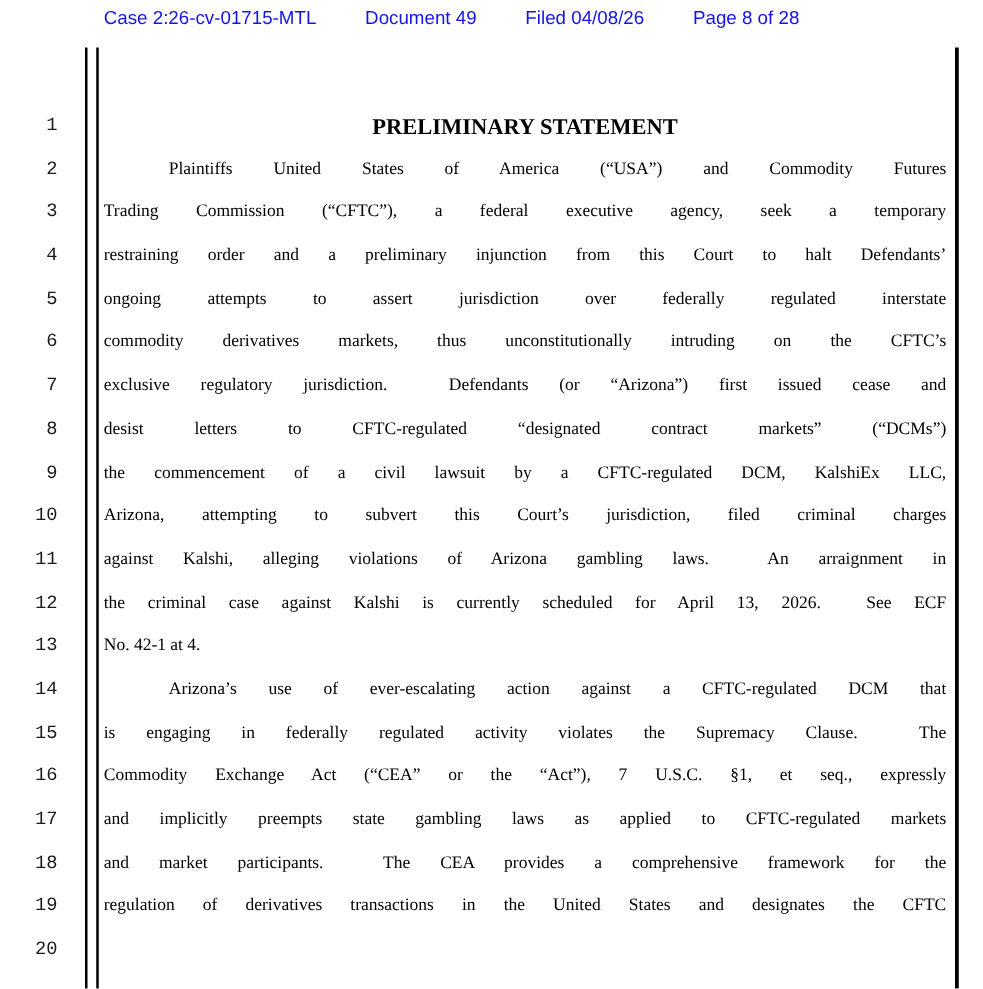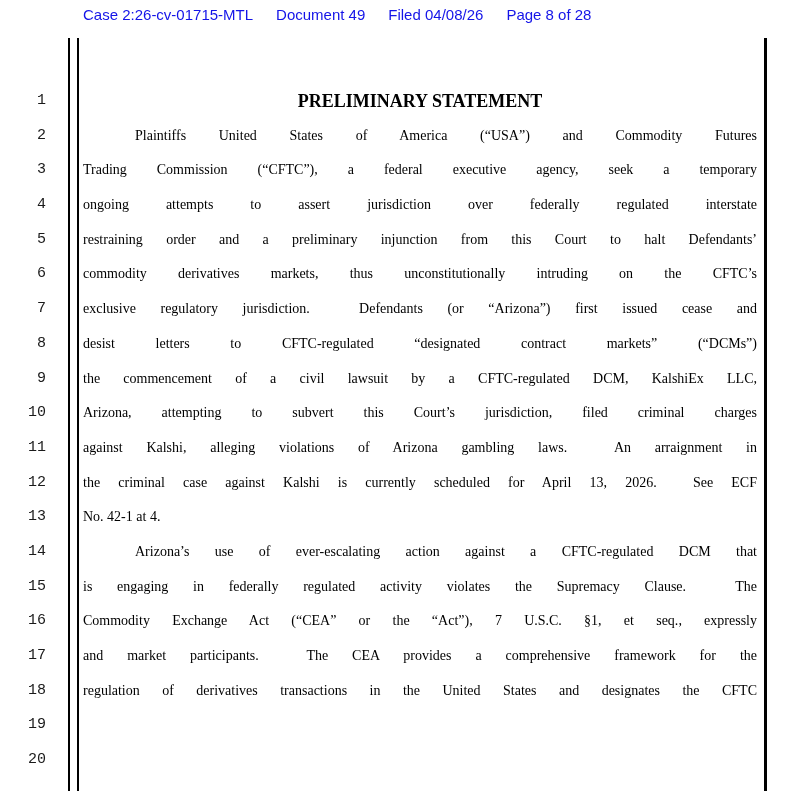--- a/index.html
+++ b/index.html
@@ -15,21 +15,21 @@
     overflow: hidden;
     font-family: "Liberation Serif", serif;
     color: #000000;
   }
   
   .ecf-header {
     position: absolute;
     top: 5px;
     left: 83px;
     display: flex;
-    gap: 23px;
+    gap: 39px;
     font-family: "Liberation Sans", sans-serif;
     font-size: 15px;
     line-height: 20px;
     color: #1414e8;
     white-space: nowrap;
   }
   
   .vrule {
     position: absolute;
     top: 38px;
@@ -118,30 +118,31 @@
       <div class="num">17</div>
       <div class="num">18</div>
       <div class="num">19</div>
       <div class="num">20</div>
     </div>
 
   <div class="doc-body">
       <div class="tline c"><span class="bd">PRELIMINARY STATEMENT</span></div>
       <div class="tline j ind"><span>Plaintiffs United States of America (“USA”) and Commodity Futures</span></div>
       <div class="tline j"><span>Trading Commission (“CFTC”), a federal executive agency, seek a temporary</span></div>
+      <div class="tline j"><span>restraining order and a preliminary injunction from this Court to halt Defendants’</span></div>
       <div class="tline j"><span>ongoing attempts to assert jurisdiction over federally regulated interstate</span></div>
-      <div class="tline j"><span>restraining order and a preliminary injunction from this Court to halt Defendants’</span></div>
       <div class="tline j"><span>commodity derivatives markets, thus unconstitutionally intruding on the CFTC’s</span></div>
       <div class="tline j"><span>exclusive regulatory jurisdiction.  Defendants (or “Arizona”) first issued cease and</span></div>
       <div class="tline j"><span>desist letters to CFTC-regulated “designated contract markets” (“DCMs”)</span></div>
       <div class="tline j"><span>the commencement of a civil lawsuit by a CFTC-regulated DCM, KalshiEx LLC,</span></div>
       <div class="tline j"><span>Arizona, attempting to subvert this Court’s jurisdiction, filed criminal charges</span></div>
       <div class="tline j"><span>against Kalshi, alleging violations of Arizona gambling laws.  An arraignment in</span></div>
       <div class="tline j"><span>the criminal case against Kalshi is currently scheduled for April 13, 2026.  </span><span class="it">See</span><span> ECF</span></div>
       <div class="tline"><span>No. 42-1 at 4.</span></div>
       <div class="tline j ind"><span>Arizona’s use of ever-escalating action against a CFTC-regulated DCM that</span></div>
       <div class="tline j"><span>is engaging in federally regulated activity violates the Supremacy Clause.  The</span></div>
       <div class="tline j"><span>Commodity Exchange Act (“CEA” or the “Act”), 7 U.S.C. §1, </span><span class="it">et seq.</span><span>, expressly</span></div>
+      <div class="tline j"><span>and implicitly preempts state gambling laws as applied to CFTC-regulated markets</span></div>
       <div class="tline j"><span>and market participants.  The CEA provides a comprehensive framework for the</span></div>
       <div class="tline j"><span>regulation of derivatives transactions in the United States and designates the CFTC</span></div>
     </div>
 
 </div>
 
 </body></html>

